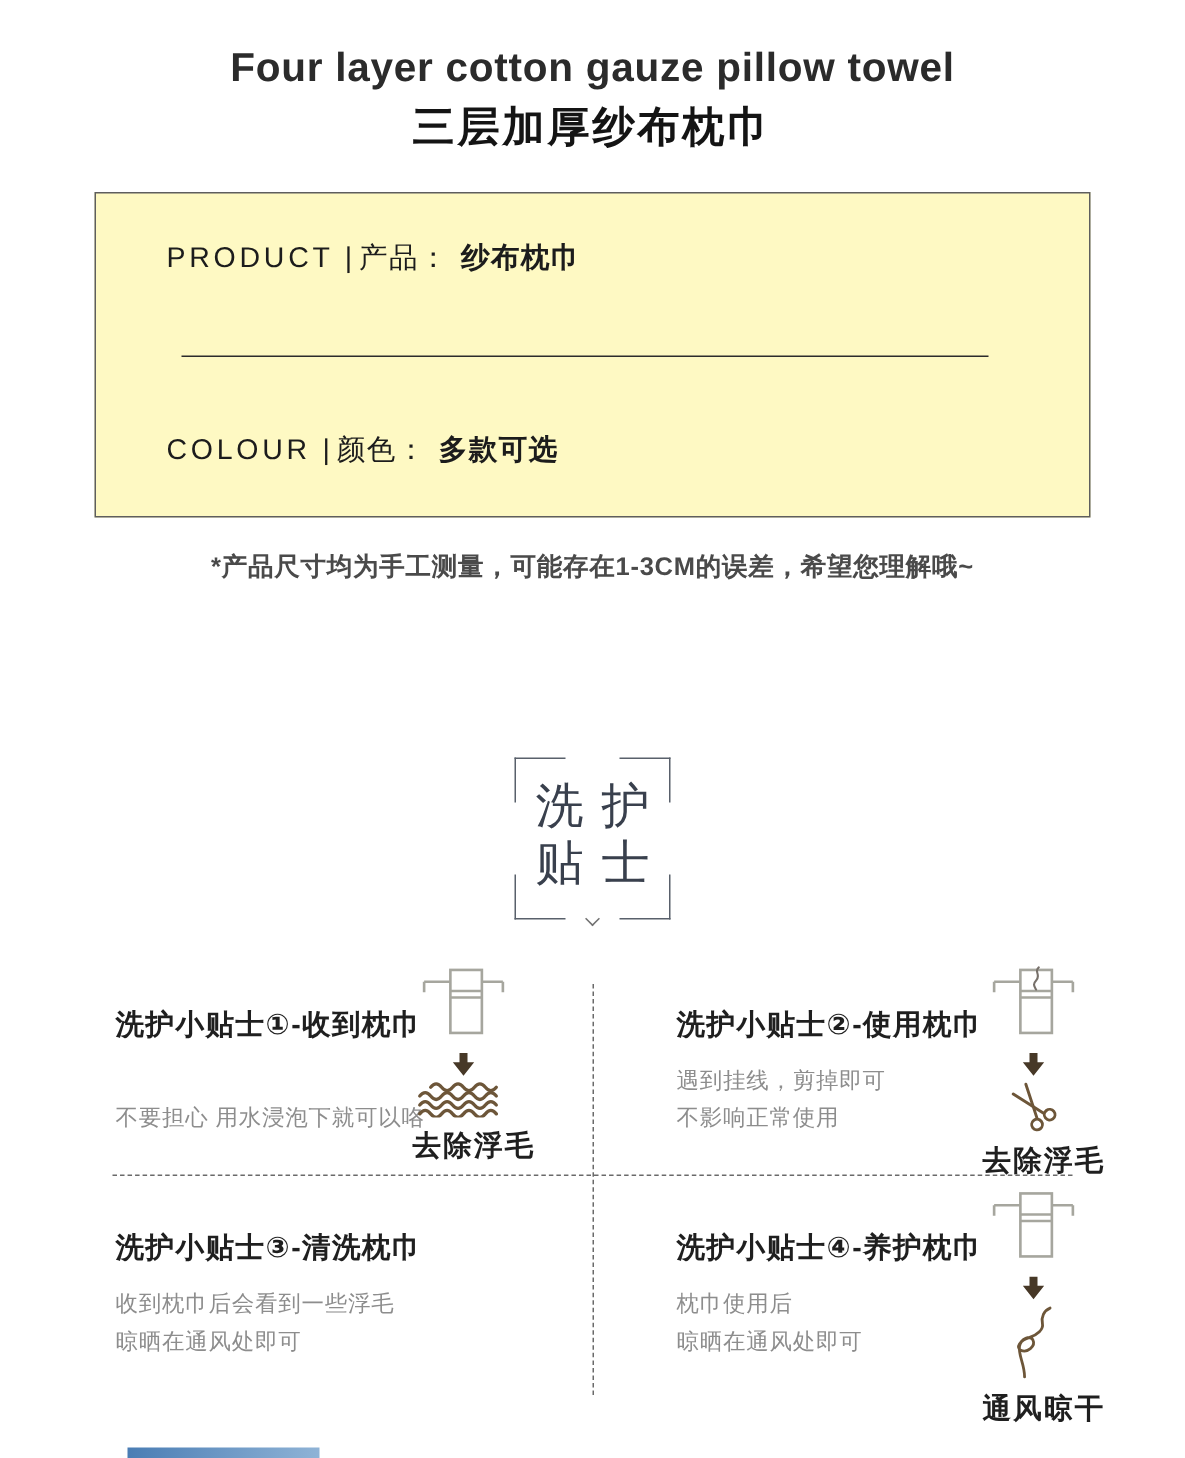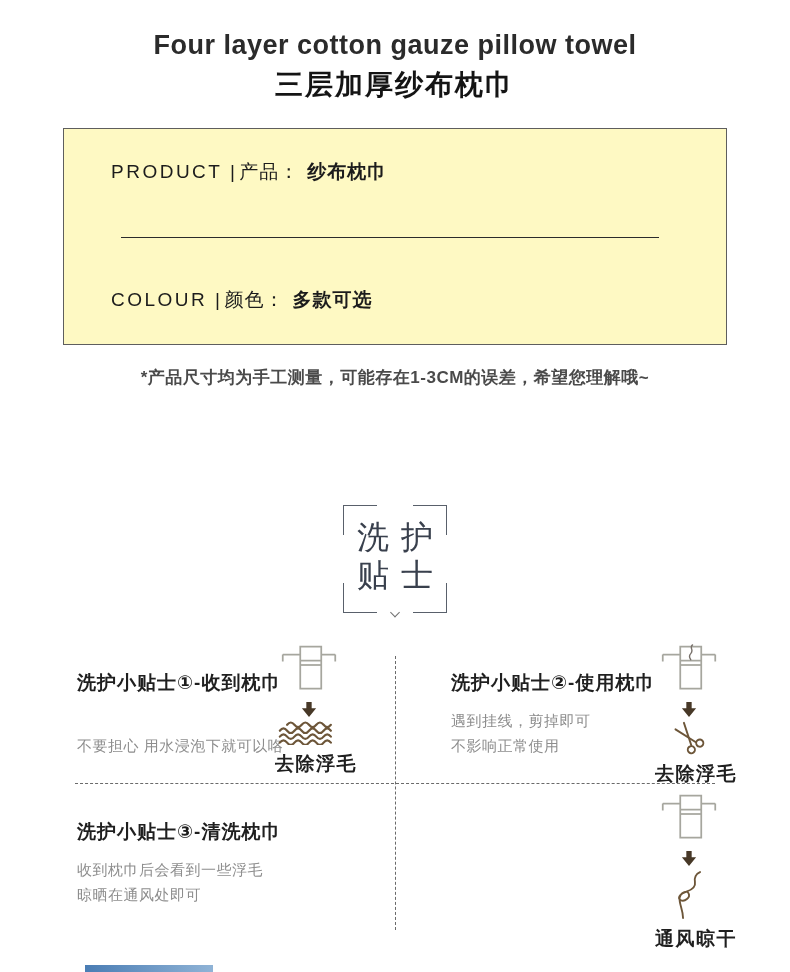--- a/index.html
+++ b/index.html
@@ -185,20 +185,27 @@
       <div class="cell-text">
         <div class="tip-title">洗护小贴士③-清洗枕巾</div>
         <div class="tip-body">
           <span>收到枕巾后会看到一些浮毛</span><br>
           <span>晾晒在通风处即可</span>
         </div>
       </div>
     </div>
 
     <div class="cell c4">
+      <div class="cell-text">
+        <div class="tip-title">洗护小贴士④-养护枕巾</div>
+        <div class="tip-body">
+          <span>枕巾使用后</span><br>
+          <span>晾晒在通风处即可</span>
+        </div>
+      </div>
       <div class="icon-col">
         <svg width="56" height="56" viewBox="0 0 64 64">
           <line class="towel-stroke" x1="2" y1="12" x2="62" y2="12"></line>
           <line class="towel-stroke" x1="2" y1="12" x2="2" y2="20"></line>
           <line class="towel-stroke" x1="62" y1="12" x2="62" y2="20"></line>
           <rect class="towel-fill" x="22" y="3" width="24" height="48"></rect>
           <line class="towel-stroke" x1="22" y1="19" x2="46" y2="19"></line>
           <line class="towel-stroke" x1="22" y1="24" x2="46" y2="24"></line>
         </svg>
         <svg class="arrow" width="18" height="16" viewBox="0 0 20 18">

